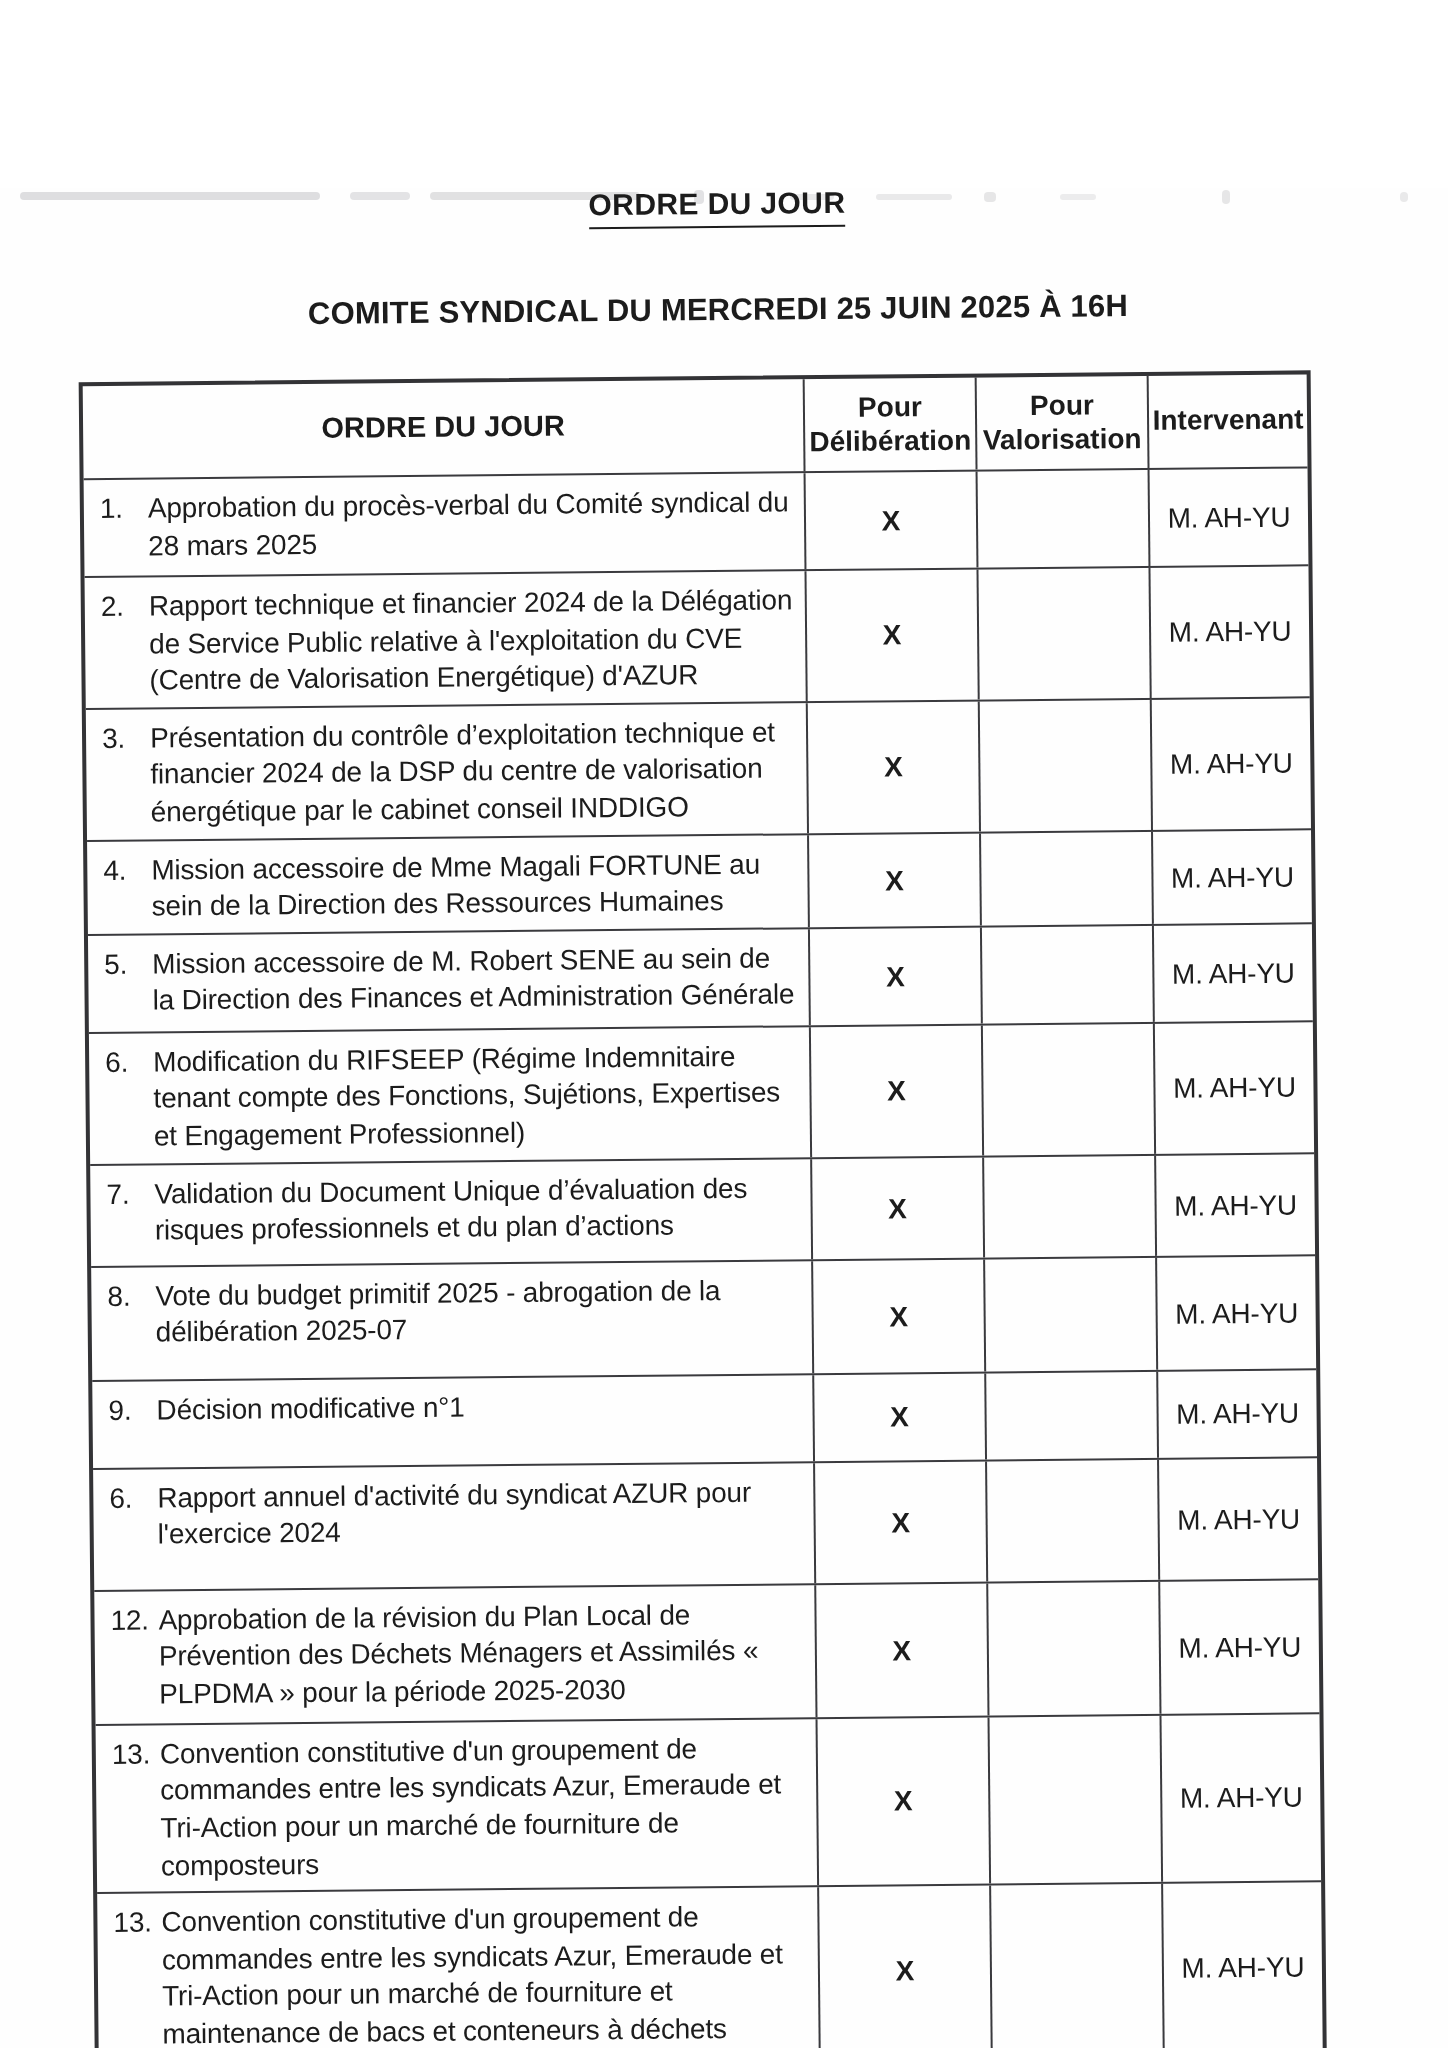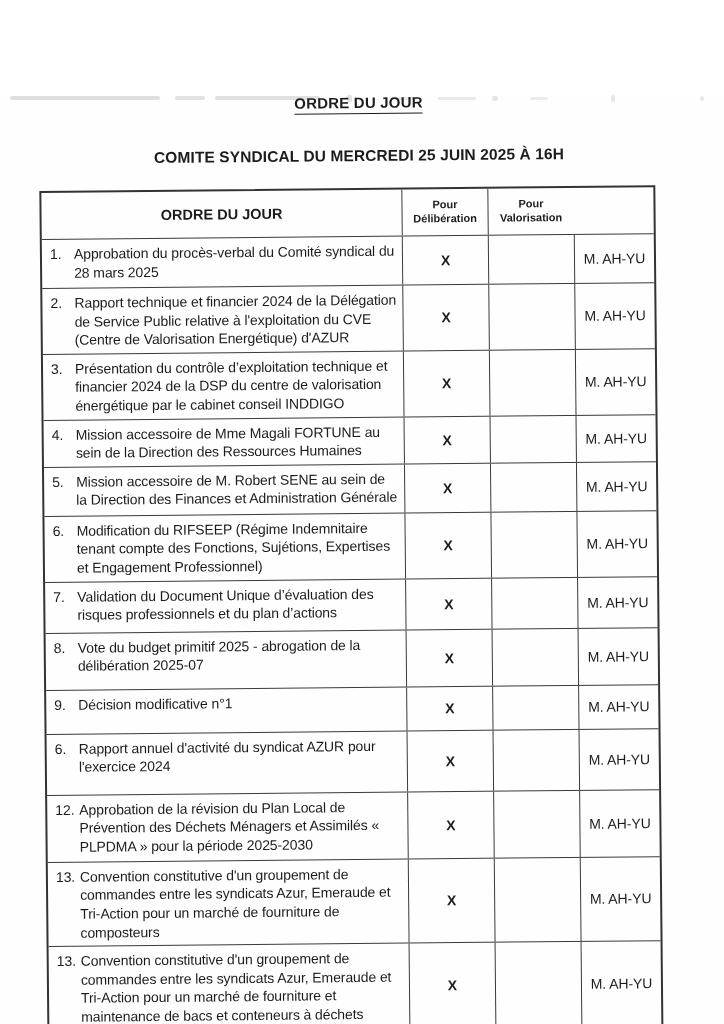--- a/index.html
+++ b/index.html
@@ -76,21 +76,21 @@
     min-width: 0;
   }
   .td:first-child { border-left: none; }
 
   .th {
     display: flex;
     align-items: center;
     justify-content: center;
     text-align: center;
     font-weight: bold;
-    font-size: 11px;
+    font-size: 14px;
     line-height: 1.25;
     padding: 3px 2px;
   }
   .th.agenda-h { font-size: 14.5px; }
 
   .cell-agenda {
     display: flex;
     align-items: flex-start;
     padding: 5px 6px 4px 8px;
     font-size: 14px;
@@ -145,20 +145,21 @@
     </div>
 
     <div class="doc-subtitle">COMITE SYNDICAL DU MERCREDI 25 JUIN 2025 À 16H</div>
 
     <div class="agenda-table">
 
       <div class="tr" style="min-height:46px;">
         <div class="td th agenda-h">ORDRE DU JOUR</div>
         <div class="td th">Pour Délibération</div>
         <div class="td th">Pour Valorisation</div>
+        <div class="td th">Intervenant</div>
       </div>
 
       <div class="tr" style="min-height:48px;">
         <div class="td cell-agenda">
           <span class="num">1.</span>
           <span class="txt">Approbation du procès-verbal du Comité syndical du 28 mars 2025</span>
         </div>
         <div class="td cell-check">X</div>
         <div class="td cell-check"></div>
         <div class="td cell-who">M. AH-YU</div>

